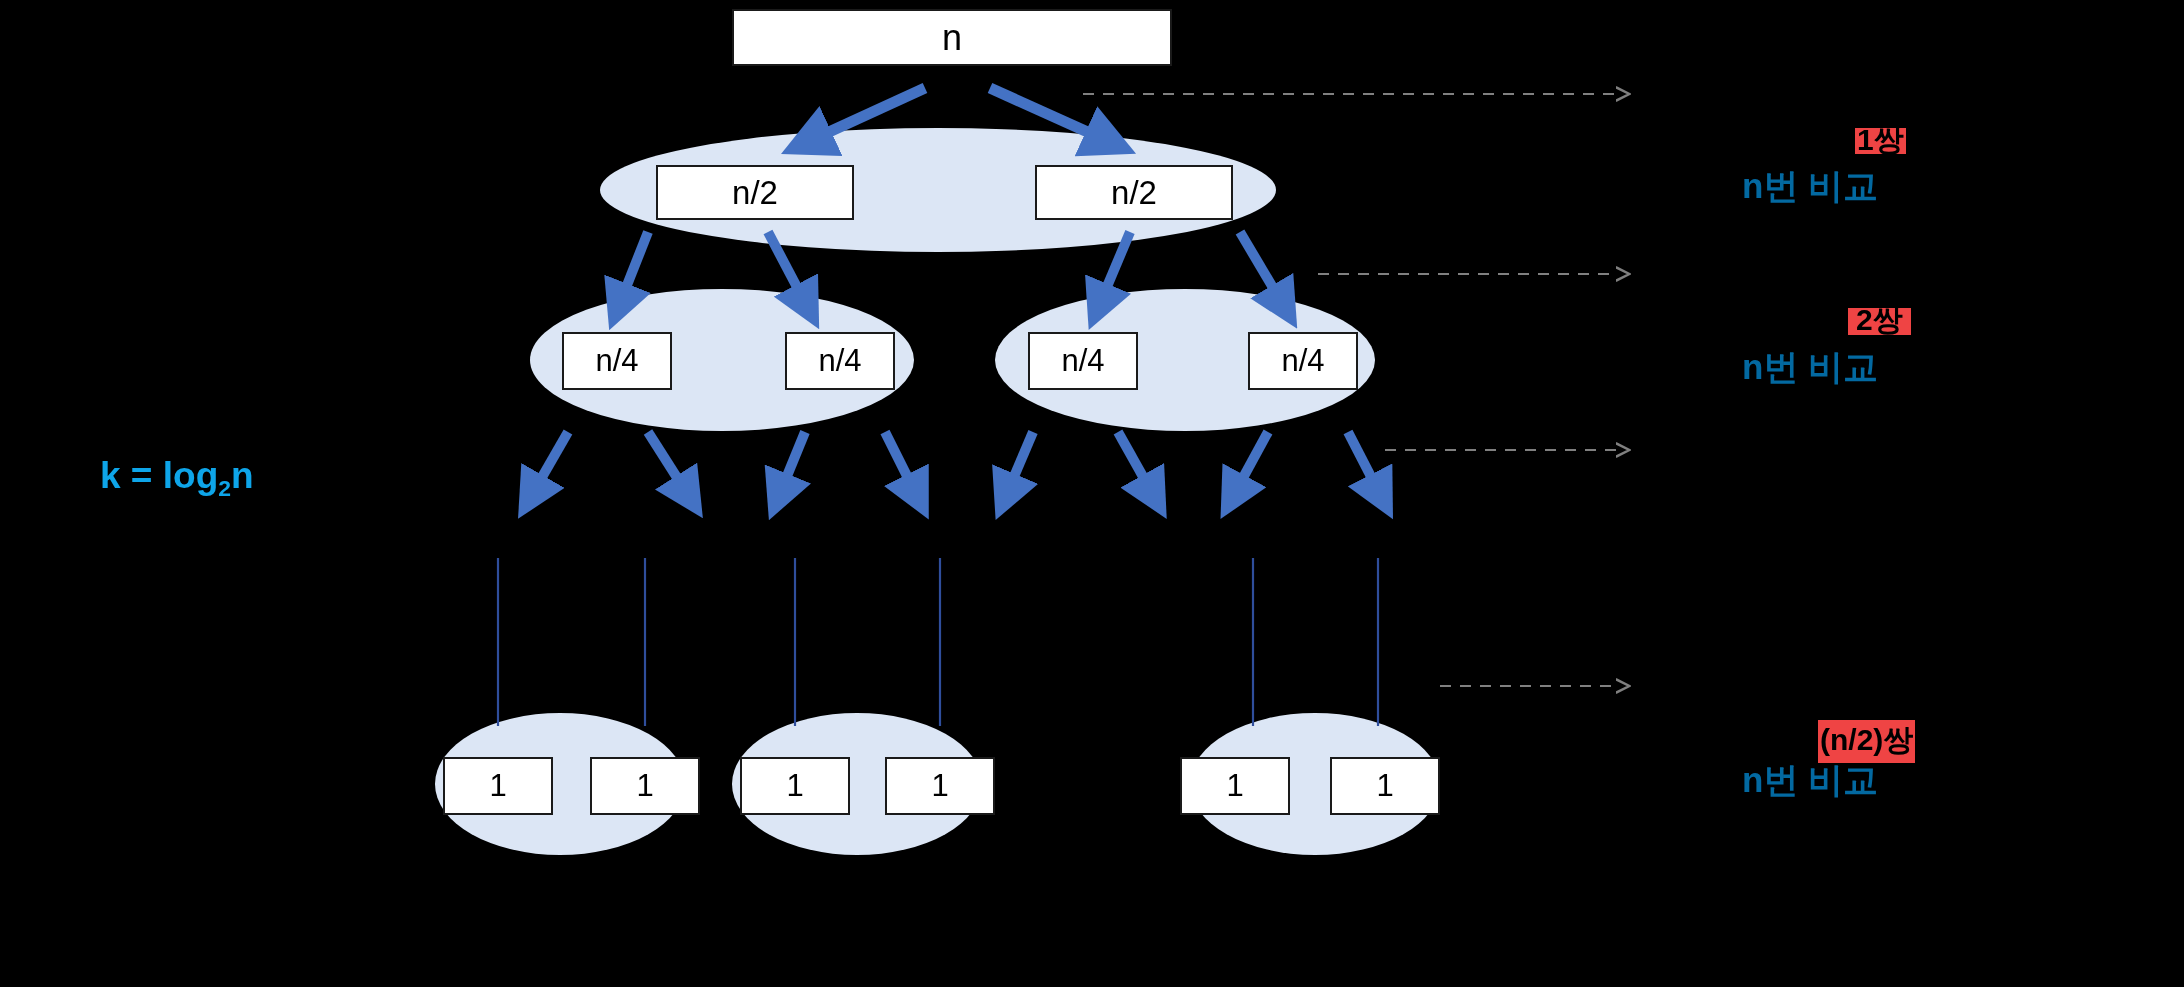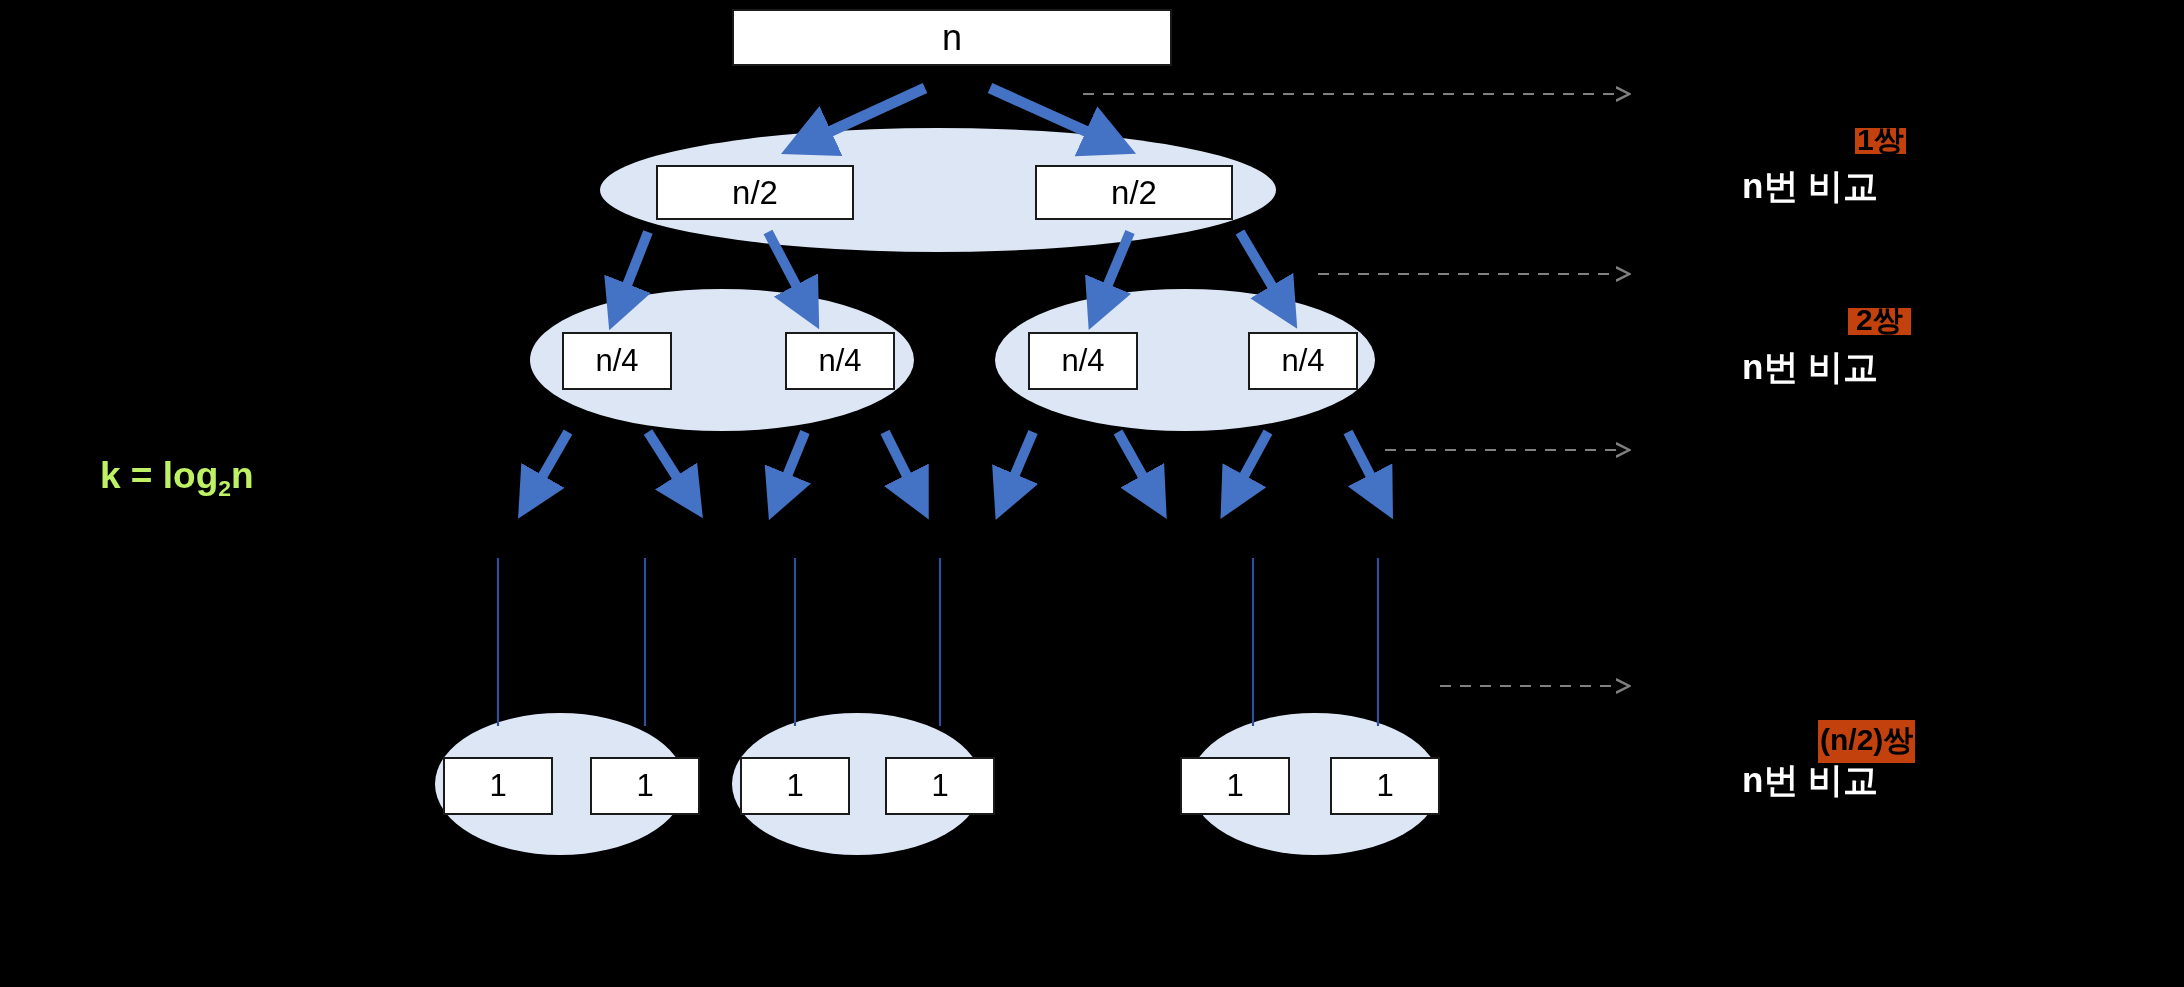--- a/index.html
+++ b/index.html
@@ -7,30 +7,30 @@
   #stage{position:relative;width:2184px;height:987px;background:#000;}
   #svgroot{position:absolute;left:0;top:0;width:2184px;height:987px;}
   .node-box{
     position:absolute;background:#ffffff;border:2px solid #1a1a1a;
     display:flex;align-items:center;justify-content:center;
     color:#000;font-family:"Liberation Sans","DejaVu Sans",sans-serif;
     box-sizing:border-box;z-index:6;
   }
   .lbl{position:absolute;z-index:8;white-space:nowrap;}
   .lbl-pair{
-    background:#c2410c;color:#000;font-weight:700;
+    background:#ef4444;color:#000;font-weight:700;
     font-family:"Liberation Sans","DejaVu Sans",sans-serif;
     line-height:0.82;overflow:hidden;display:block;
   }
   .lbl-cmp{
-    color:#ffffff;font-weight:700;
+    color:#0369a1;font-weight:700;
     font-family:"Liberation Sans","DejaVu Sans",sans-serif;
   }
   .lbl-k{
-    color:#bef264;font-weight:700;font-size:37px;
+    color:#0ea5e9;font-weight:700;font-size:37px;
     font-family:"Liberation Sans","DejaVu Sans",sans-serif;
   }
   .lbl-k sub{font-size:0.62em;}
 </style>
 </head>
 <body>
 
 <div id="stage">
 
   <svg id="svgroot" viewBox="0 0 2184 987">

